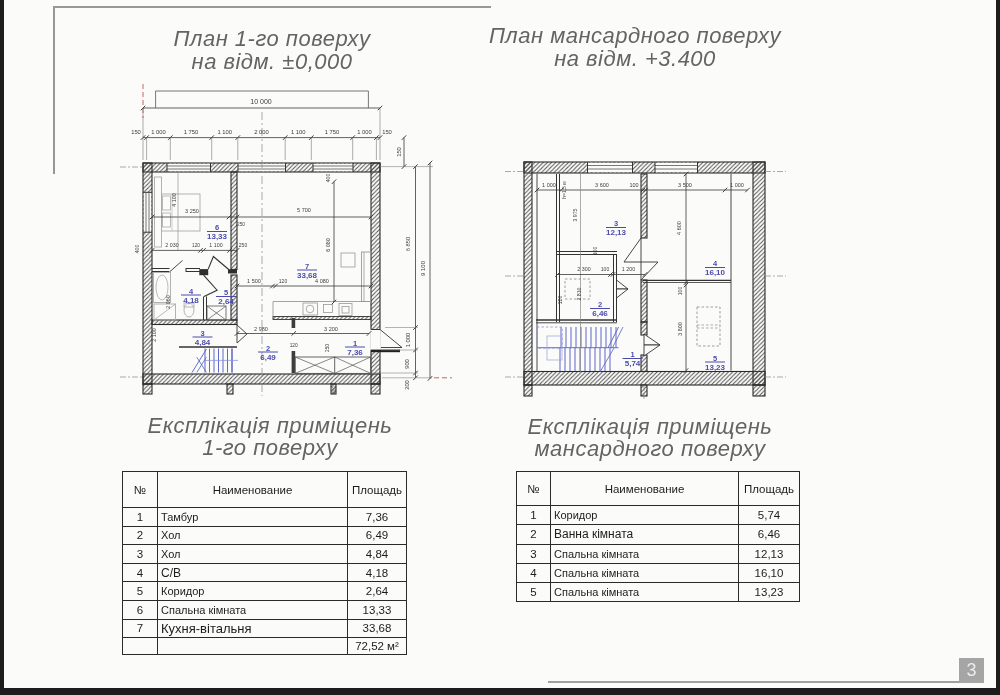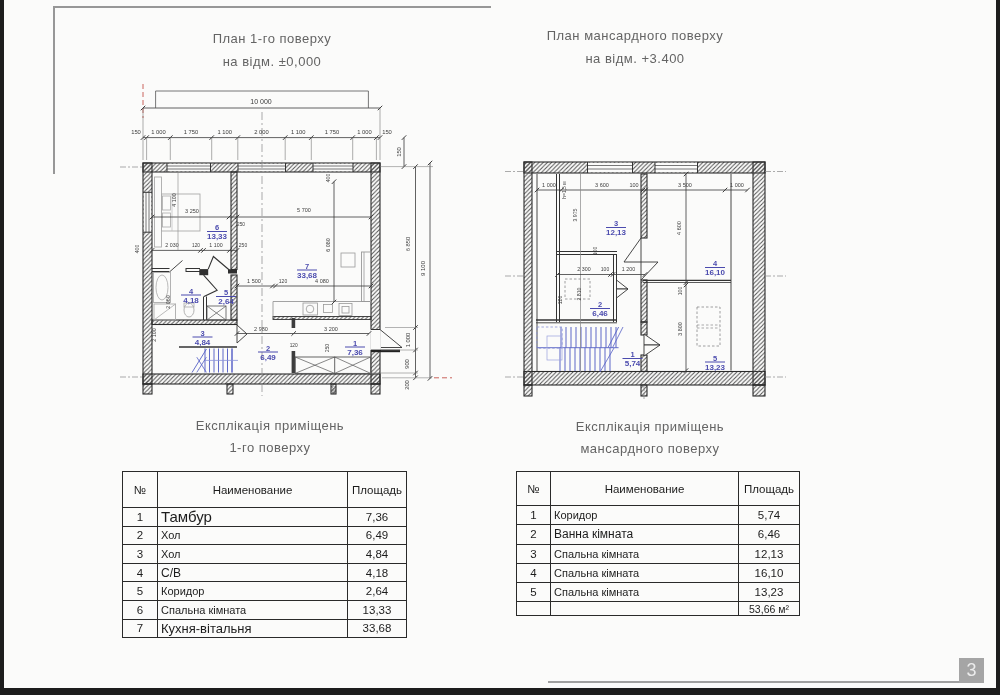--- a/index.html
+++ b/index.html
@@ -1,17 +1,17 @@
 <!DOCTYPE html>
 <html><head><meta charset="utf-8">
 <style>
 html,body{margin:0;padding:0;}
 body{width:1000px;height:695px;position:relative;background:#fbfbfa;font-family:"Liberation Sans",sans-serif;overflow:hidden;}
 .abs{position:absolute;}
-.title{color:#646464;text-align:center;letter-spacing:0.5px;line-height:23px;font-size:13px;}
+.title{color:#646464;text-align:center;letter-spacing:0.5px;line-height:23px;font-size:22px;font-style:italic;}
 table{border-collapse:collapse;font-size:11.5px;color:#1c1c1c;border:1.5px solid #222;table-layout:fixed;}
 td{border:1px solid #2a2a2a;padding:0 3px;vertical-align:middle;}
 </style></head><body>
 <div class="abs" style="left:0;top:0;width:3.5px;height:695px;background:#1d1d1d"></div>
 <div class="abs" style="left:995.5px;top:0;width:4.5px;height:695px;background:#1d1d1d"></div>
 <div class="abs" style="left:0;top:688px;width:1000px;height:7px;background:#1d1d1d"></div>
 <div class="abs" style="left:52.5px;top:5.5px;width:436.5px;height:166px;border-left:2px solid #979797;border-top:2px solid #979797"></div>
 <div class="abs title" style="left:122px;top:27px;width:300px">План 1-го поверху<br>на відм. ±0,000</div>
 <div class="abs title" style="left:485px;top:24px;width:300px">План мансардного поверху<br>на відм. +3.400</div>
 <div class="abs title" style="left:120px;top:415px;width:300px;line-height:22px">Експлікація приміщень<br>1-го поверху</div>
@@ -381,21 +381,21 @@
 </svg>
 <table class="abs" style="left:122px;top:471px">
     <tbody>
       <tr style="height:36px">
         <td style="width:28px;text-align:center">№</td>
         <td style="width:183px;text-align:center">Наименование</td>
         <td style="width:52px;text-align:center;overflow:hidden">Площадь</td>
       </tr>
       <tr style="height:18.6px">
         <td style="text-align:center">1</td>
-        <td style="font-size:15px">Тамбур</td>
+        <td style="font-size:11px">Тамбур</td>
         <td style="text-align:center">7,36</td>
       </tr>
       <tr style="height:18.6px">
         <td style="text-align:center">2</td>
         <td style="font-size:11px">Хол</td>
         <td style="text-align:center">6,49</td>
       </tr>
       <tr style="height:18.6px">
         <td style="text-align:center">3</td>
         <td style="font-size:11px">Хол</td>
@@ -413,20 +413,25 @@
       </tr>
       <tr style="height:18.6px">
         <td style="text-align:center">6</td>
         <td style="font-size:11px">Спальна кімната</td>
         <td style="text-align:center">13,33</td>
       </tr>
       <tr style="height:18.6px">
         <td style="text-align:center">7</td>
         <td style="font-size:13px">Кухня-вітальня</td>
         <td style="text-align:center">33,68</td>
+      </tr>
+      <tr style="height:17px">
+        <td></td>
+        <td></td>
+        <td style="text-align:center">72,52 м²</td>
       </tr>
     </tbody>
   </table>
 <table class="abs" style="left:516px;top:471px">
     <tbody>
       <tr style="height:34px">
         <td style="width:27px;text-align:center">№</td>
         <td style="width:181px;text-align:center">Наименование</td>
         <td style="width:54px;text-align:center;overflow:hidden">Площадь</td>
       </tr>
@@ -448,20 +453,15 @@
       <tr style="height:19.3px">
         <td style="text-align:center">4</td>
         <td style="font-size:11px">Спальна кімната</td>
         <td style="text-align:center">16,10</td>
       </tr>
       <tr style="height:19.3px">
         <td style="text-align:center">5</td>
         <td style="font-size:11px">Спальна кімната</td>
         <td style="text-align:center">13,23</td>
       </tr>
-      <tr style="height:14px">
-        <td></td>
-        <td></td>
-        <td style="text-align:center;font-size:10.5px">53,66 м²</td>
-      </tr>
     </tbody>
   </table>
 <div class="abs" style="left:548px;top:681px;width:411px;height:2px;background:#a0a0a0"></div>
 <div class="abs" style="left:959px;top:658px;width:25px;height:25px;background:#a5a5a5;color:#ececec;font-size:18px;text-align:center;line-height:25px">3</div>
 </body></html>

